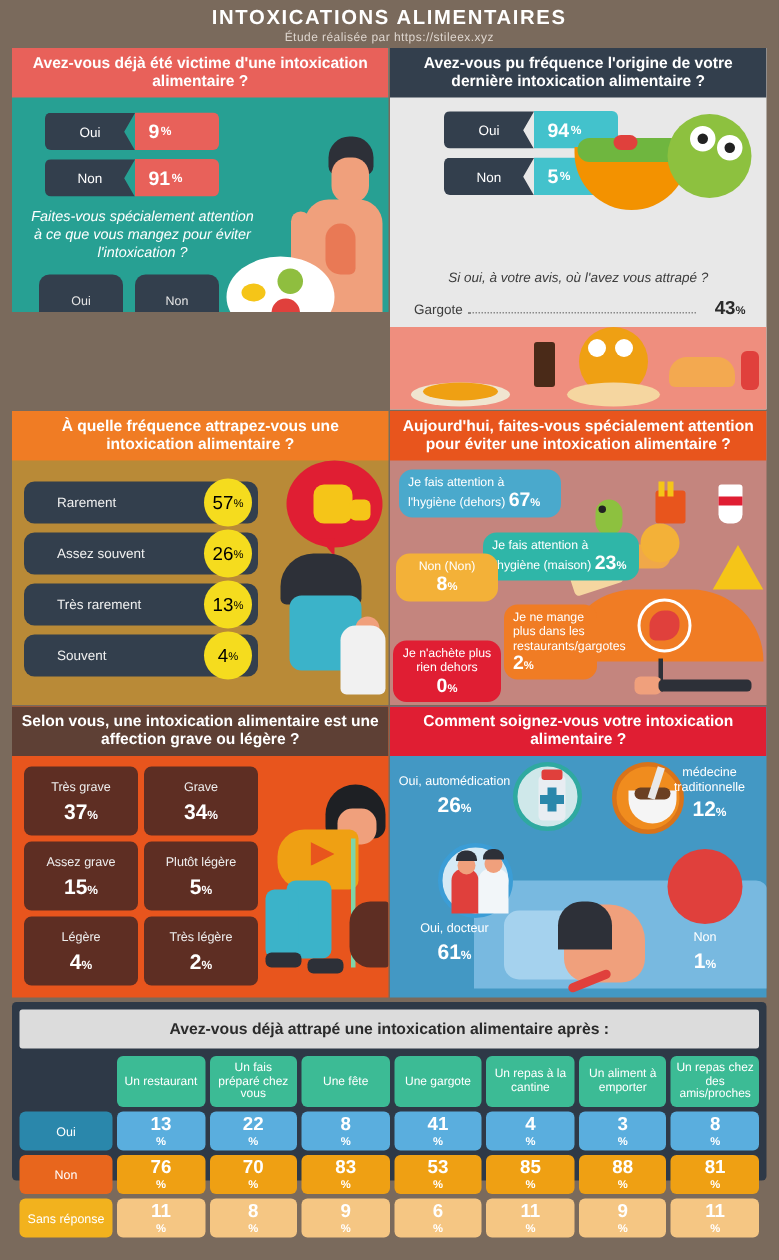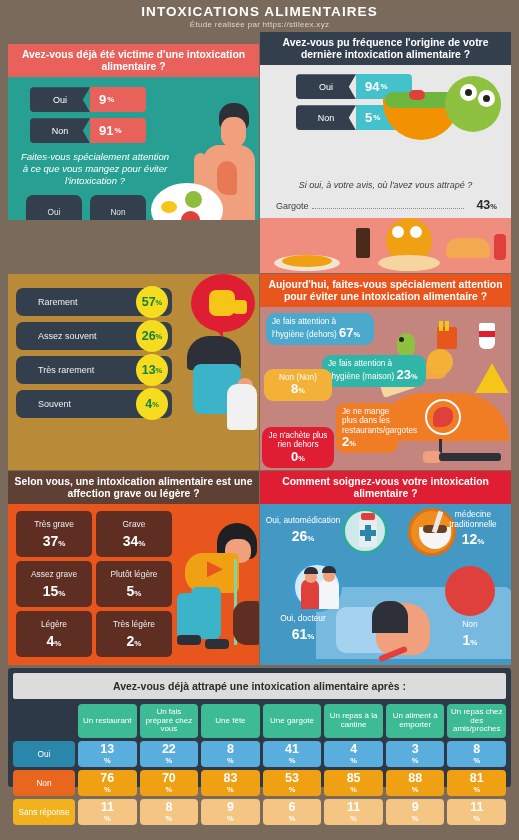--- a/index.html
+++ b/index.html
@@ -14,21 +14,21 @@
 
   
   .header { height: 32px; display: flex; flex-direction: column;
     align-items: center; justify-content: center; background: #7a6a5c; }
   .header h1 { color: #fff; font-size: 13.5px; font-weight: bold; letter-spacing: 1.1px; }
   .header .sub { color: #ded6cf; font-size: 8px; letter-spacing: .3px; margin-top: 1px; }
 
   
   .grid { position: absolute; left: 8px; top: 32px; width: 503px; height: 633px; }
   .panel { position: absolute; overflow: hidden; }
-  .p1 { left: 0;   top: 12px;   width: 251px; height: 176px; background: #27a093; }
+  .p1 { left: 0;   top: 0;   width: 251px; height: 176px; background: #27a093; }
   .p2 { left: 252px; top: 0; width: 251px; height: 241px; background: #e8e8e8; }
   .p3 { left: 0;   top: 242px; width: 251px; height: 196px; background: #b98a37; }
   .p4 { left: 252px; top: 242px; width: 251px; height: 196px; background: #c4857e; }
   .p5 { left: 0;   top: 439px; width: 251px; height: 194px; background: #e8551d; }
   .p6 { left: 252px; top: 439px; width: 251px; height: 194px; background: #4398c4; }
 
   .ptitle { color: #fff; font-weight: bold; text-align: center; line-height: 1.12;
     padding: 5px 6px; font-size: 10.4px; }
   .t-red    { background: #e8615a; }
   .t-dark   { background: #333f4d; }
@@ -77,21 +77,21 @@
   .lrow .pv .pc { font-size: 7.5px; }
   .p2-sub { text-align: center; font-style: italic; font-size: 9px; color: #3d3d3d; margin-top: 6px;}
   .foodband { position: absolute; left: 0; right: 0; bottom: 0; height: 55px; background: #ef8e7e; }
 
   
   .p3row { width: 156px; height: 28px; background: #333f4d; border-radius: 7px;
     margin: 6px 0 0 8px; display: flex; align-items: center; position: relative; }
   .p3row .nm { color: #f0f0f0; font-size: 9px; margin-left: 22px; }
   .p3row .circ { position: absolute; right: 4px; top: -2px; width: 32px; height: 32px;
     background: #f5dc1e; border-radius: 50%; display: flex; align-items: center;
-    justify-content: center; color: #15803d; font-weight: bold; font-size: 12.5px; }
+    justify-content: center; color: #000000; font-weight: normal; font-size: 12.5px; }
   .p3row .circ .pc { font-size: 7.5px; }
 
   
   .bubble { position: absolute; border-radius: 9px; color: #fff; padding: 4px 6px;
     font-size: 8.2px; line-height: 1.12; }
   .bubble b { font-size: 13px; }
   .bubble b .pc { font-size: 7.5px; }
 
   
   .p5grid { display: grid; grid-template-columns: 76px 76px; gap: 4px; margin: 7px 0 0 8px; }
@@ -249,20 +249,21 @@
         <div style="position:absolute;left:150px;top:8px;width:12px;height:12px;background:#fff;border-radius:50%;"></div>
         <div style="position:absolute;left:118px;bottom:2px;width:62px;height:16px;background:#f5d6a0;border-radius:50%;"></div>
         <div style="position:absolute;left:186px;top:20px;width:44px;height:20px;background:#f3a950;border-radius:12px 12px 4px 4px;"></div>
         <div style="position:absolute;left:14px;bottom:2px;width:66px;height:16px;background:#f0e5d0;border-radius:50%;"></div>
         <div style="position:absolute;left:22px;bottom:6px;width:50px;height:12px;background:#efa013;border-radius:50%;"></div>
         <div style="position:absolute;left:234px;top:16px;width:12px;height:26px;background:#e0403c;border-radius:4px;"></div>
       </div>
     </div>
 
     <div class="panel p3">
+      <div class="ptitle t-orange">À quelle fréquence attrapez-vous une intoxication alimentaire ?</div>
       <div style="padding-top:8px;position:relative;">
         <div class="p3row">
           <span class="nm">Rarement</span>
           <span class="circ">
               <span>57</span>
               <span class="pc">%</span>
             </span>
         </div>
         <div class="p3row">
           <span class="nm">Assez souvent</span>

